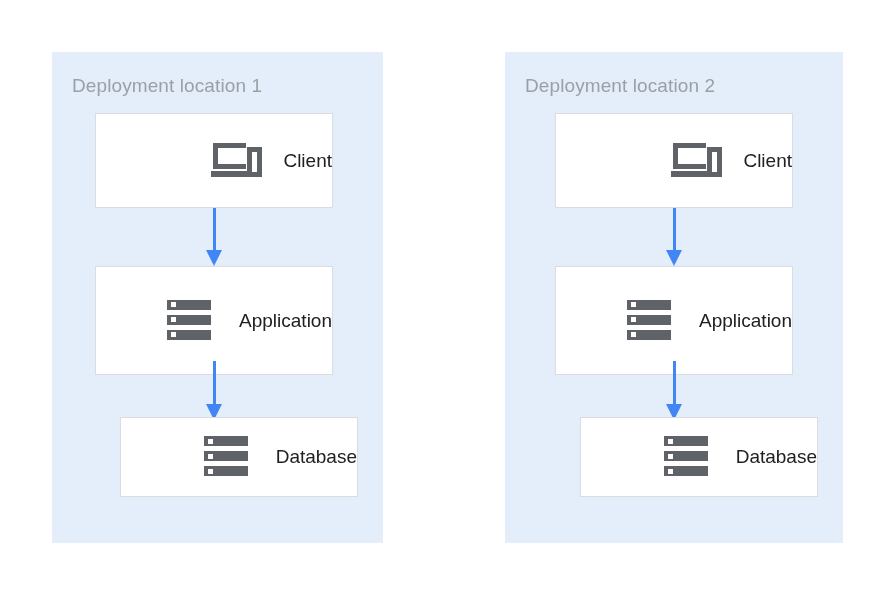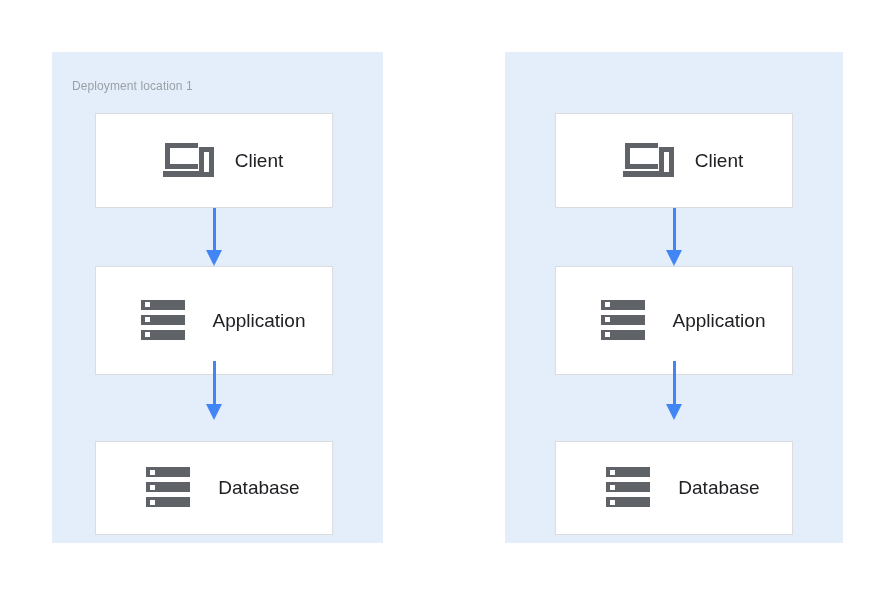--- a/index.html
+++ b/index.html
@@ -30,40 +30,40 @@
     background: #e4eefb;
     box-sizing: border-box;
   }
   #zone-1 { left: 52px;  width: 331px; }
   #zone-2 { left: 505px; width: 338px; }
 
   .zone-title {
     position: absolute;
     left: 20px;
     top: 24px;
-    font-size: 12px;
+    font-size: 19px;
     line-height: 20px;
     color: #9aa0a6;
     white-space: nowrap;
     letter-spacing: 0.1px;
   }
 
   
   .node {
     position: absolute;
     background: #ffffff;
     border: 1px solid #dadce0;
     box-sizing: border-box;
     display: flex;
     align-items: center;
-    justify-content: center;
+    justify-content: flex-end;
   }
   .node-client   { top: 61px;  height: 95px; }
   .node-app      { top: 214px; height: 109px; }
-  .node-database { top: 389px; height: 94px; }
+  .node-database { top: 365px; height: 80px; margin-left: 25px; }
 
   #zone-1 .node { left: 43px; width: 238px; }
   #zone-2 .node { left: 50px; width: 238px; }
 
   .node-icon {
     flex: 0 0 auto;
     width: 56px;
     height: 44px;
     margin-left: 18px;
     position: relative;
@@ -218,20 +218,21 @@
           <div class="bar"></div>
           <div class="bar"></div>
         </div>
       </div>
       <div class="node-label">Database</div>
     </div>
   </div>
 
   <div class="zone" id="zone-2">
 
+    <div class="zone-title">Deployment location 2</div>
 
     <div class="node node-client">
       <div class="node-icon">
         <div class="icon-devices">
           <div class="screen"></div>
           <div class="base"></div>
           <div class="phone"></div>
         </div>
       </div>
       <div class="node-label">Client</div>

